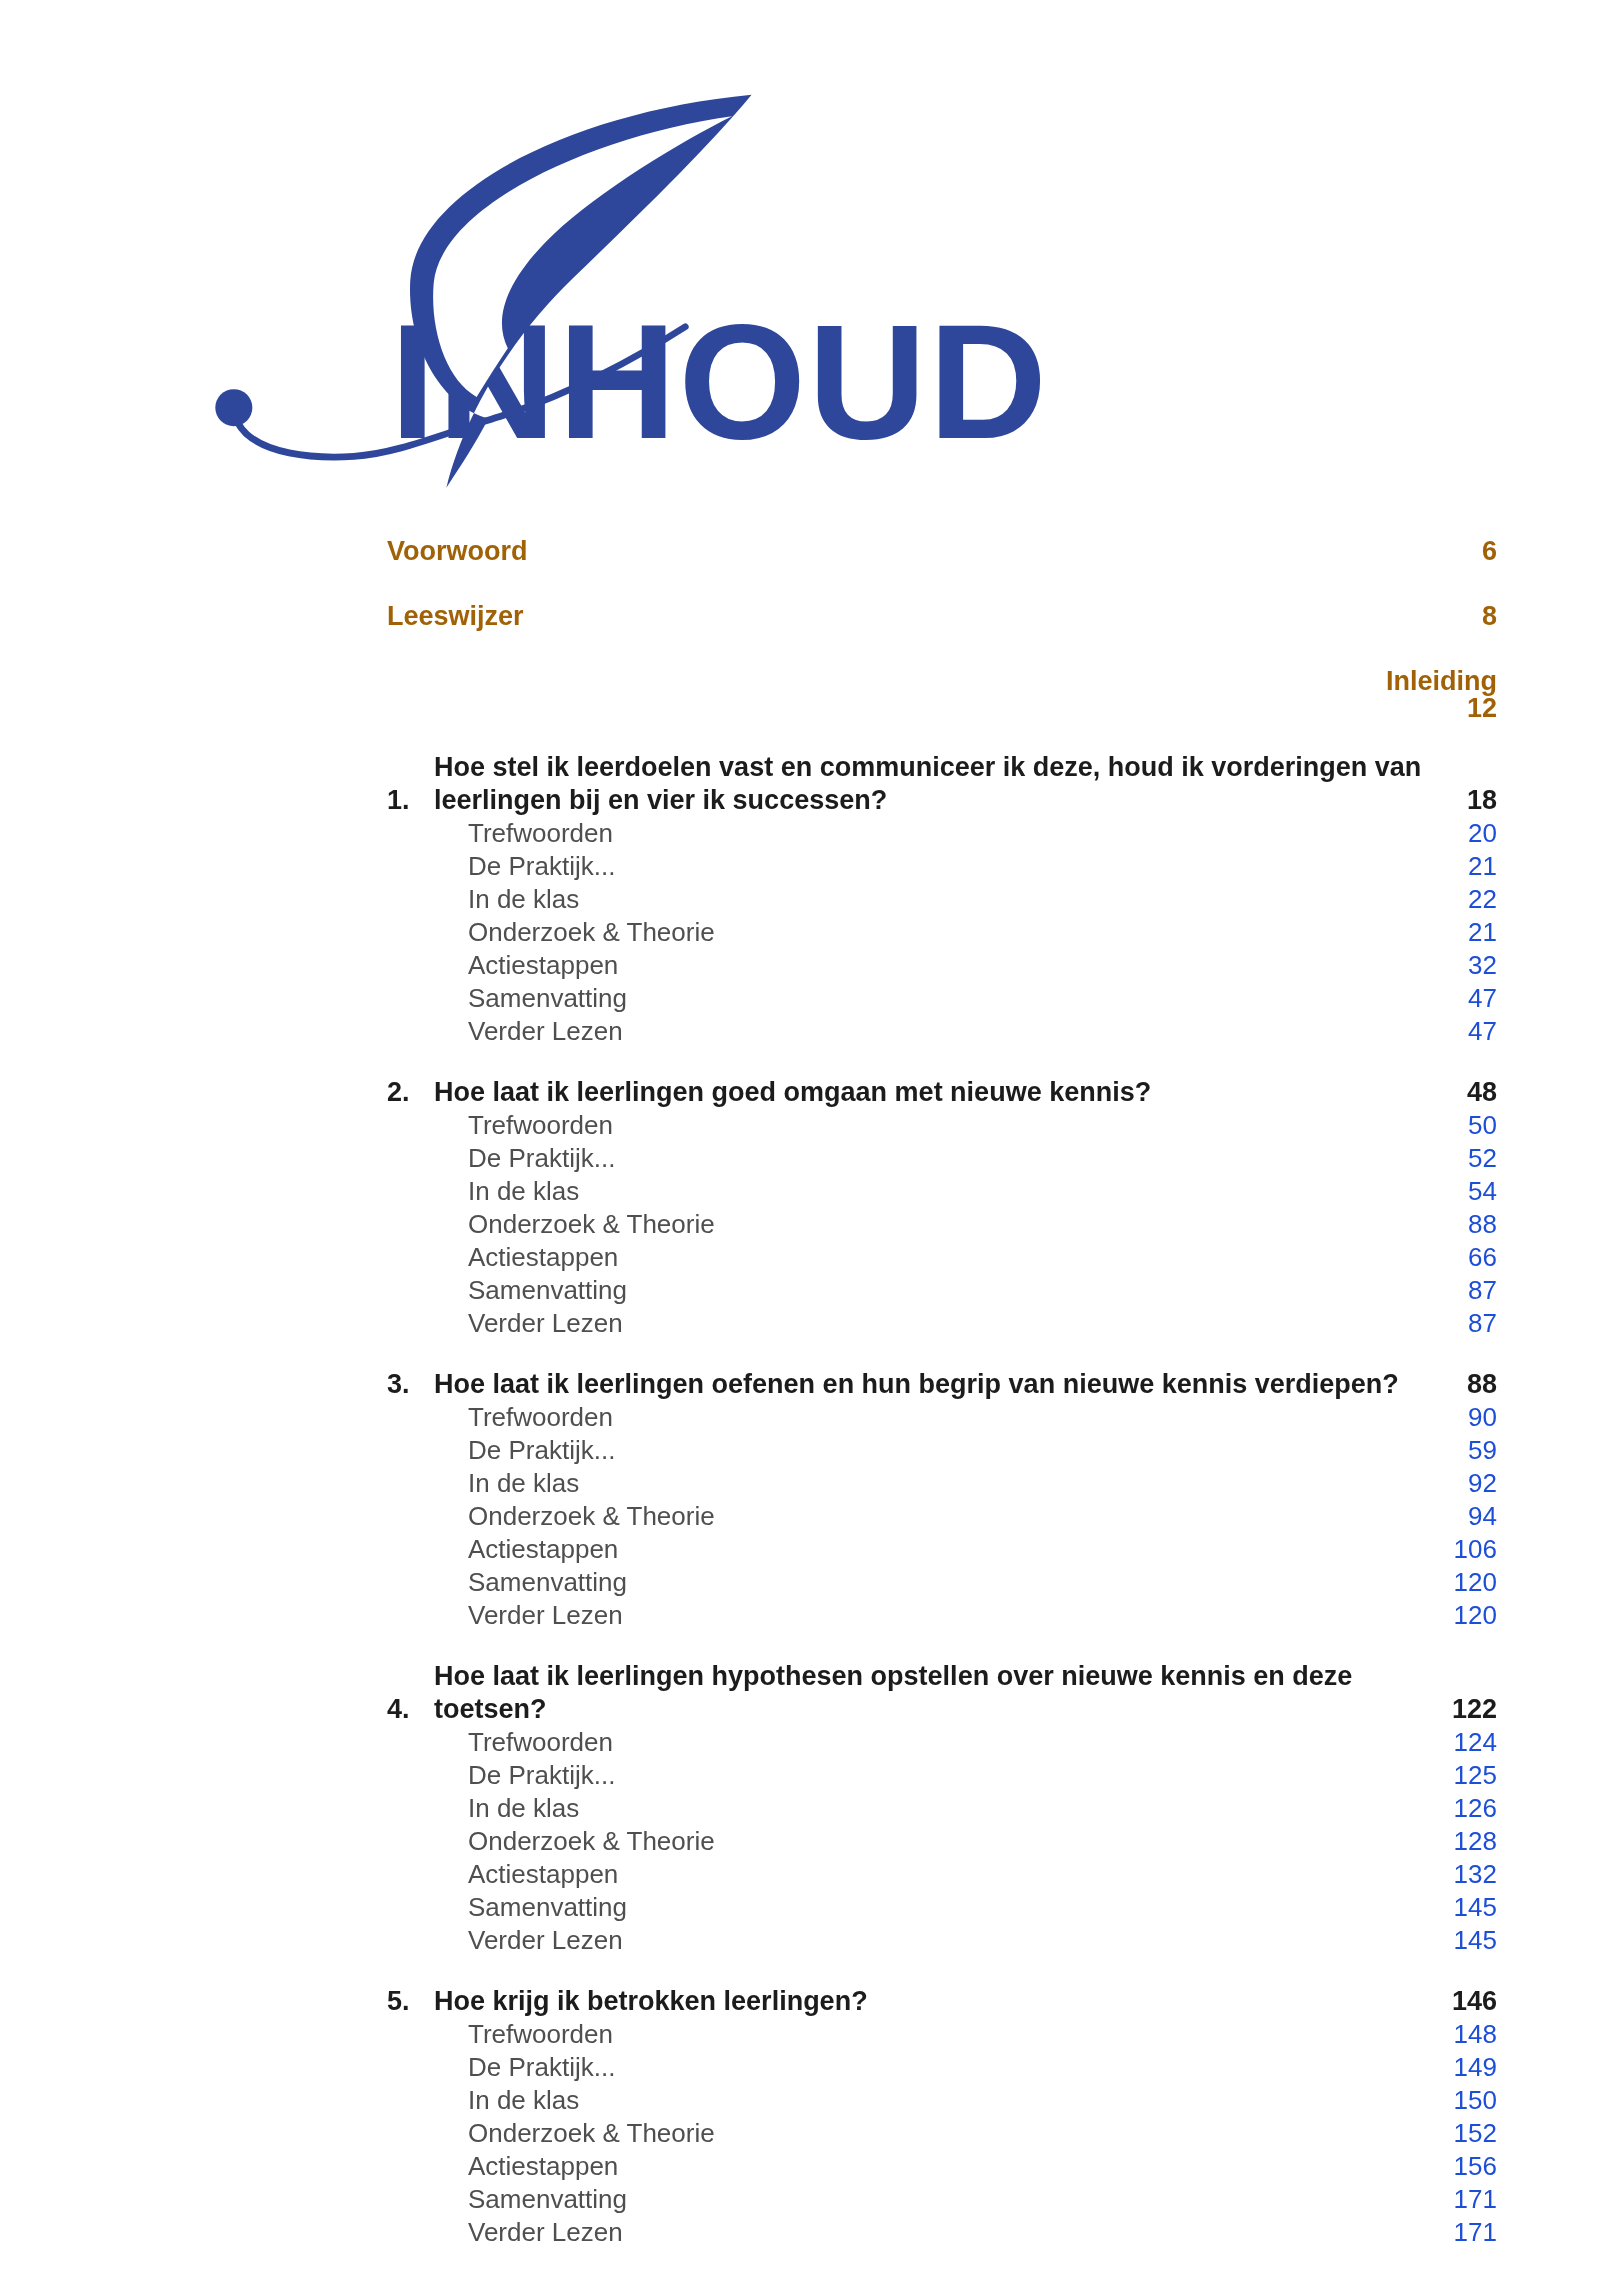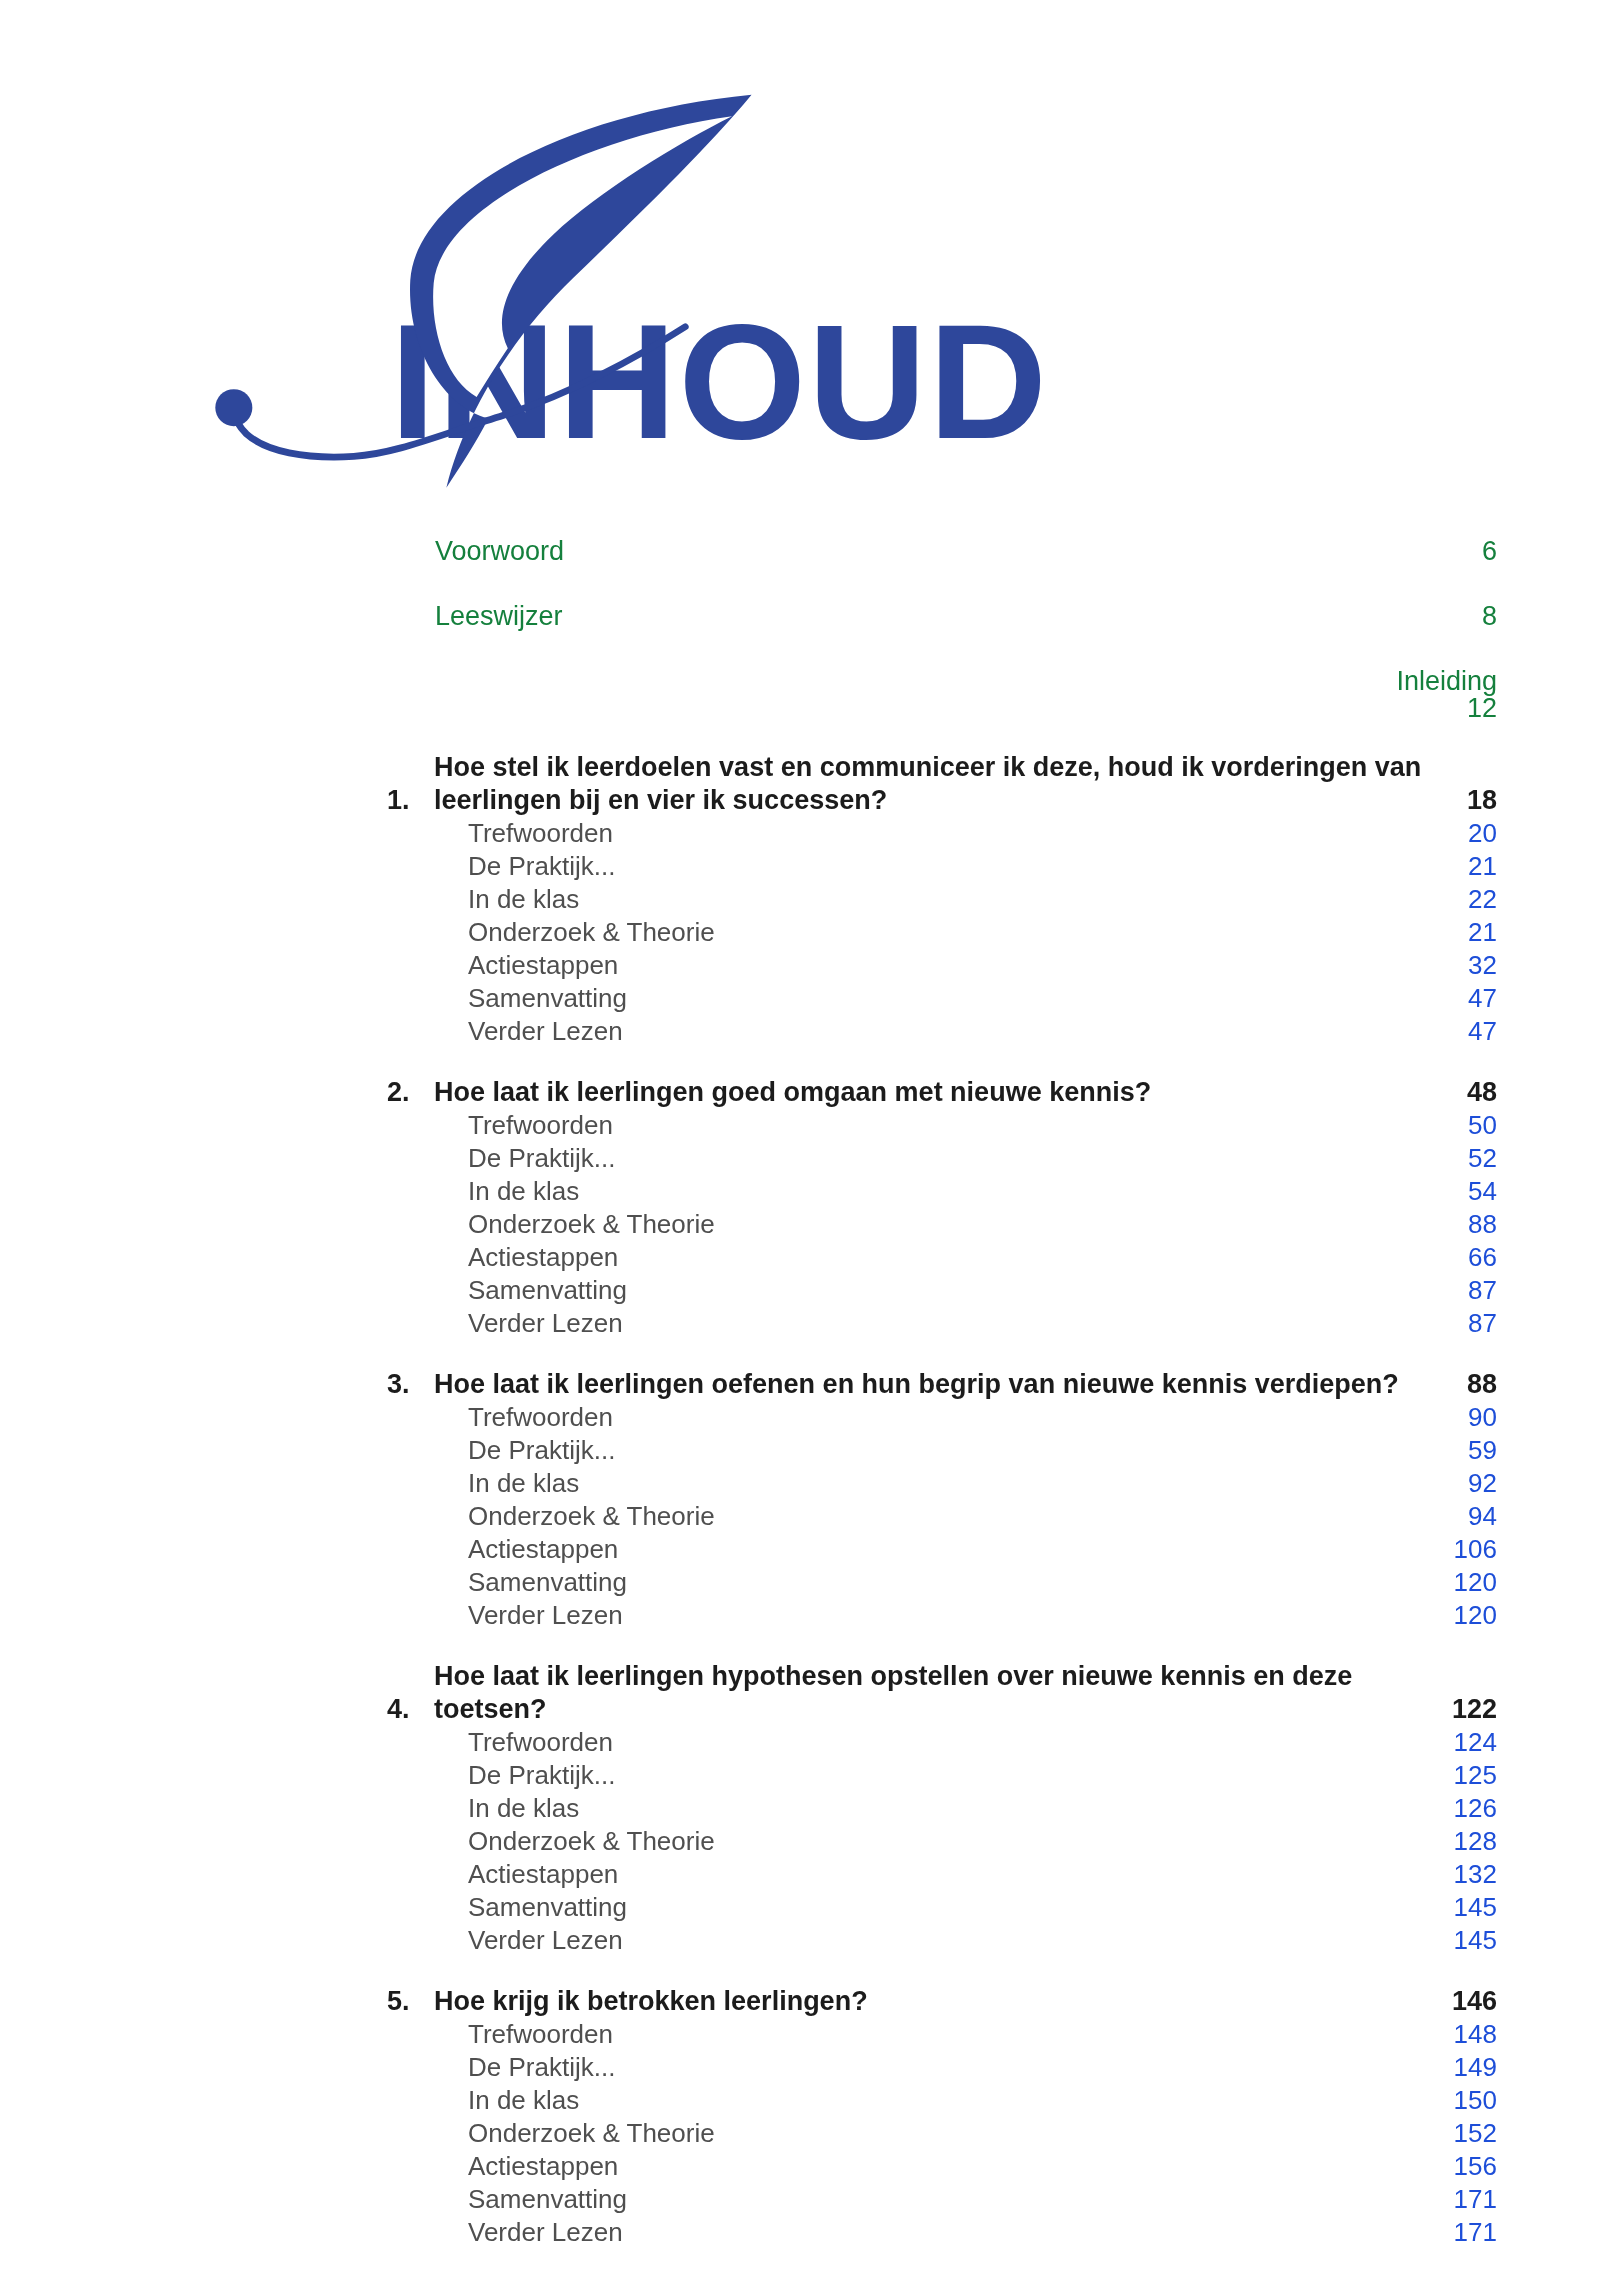--- a/index.html
+++ b/index.html
@@ -27,21 +27,21 @@
   .swash-stroke { fill:none; stroke:var(--accent); stroke-width:7; stroke-linecap:round; }
 
   
   .toc {
     position:absolute; left:387px; top:538px; width:1110px;
     color:#222; font-size:27px;
   }
   .row { display:flex; justify-content:space-between; align-items:flex-end; }
   .front-row { line-height:27px; margin-bottom:38px; }
   .front-row:last-child { margin-bottom:29px;flex-direction:column; }
-  .front-label, .front-page { font-weight:400; color:#15803d;margin-left:48px; }
+  .front-label, .front-page { font-weight:700; color:#a16207; }
 
   .chapter { margin-top:28px; }
   .chapter:first-child { margin-top:0; }
   .ch-head { display:flex; align-items:flex-end; font-weight:600; color:#1c1c1c; line-height:33px; }
   .ch-num { width:47px; flex:0 0 47px; }
   .ch-title { flex:1 1 auto; padding-right:29px; }
   .ch-page { flex:0 0 auto; }
 
   .sub-row { line-height:33px; font-size:26px; font-weight:300; color:#4f4f4f; }
   .sub-label { padding-left:81px; }

